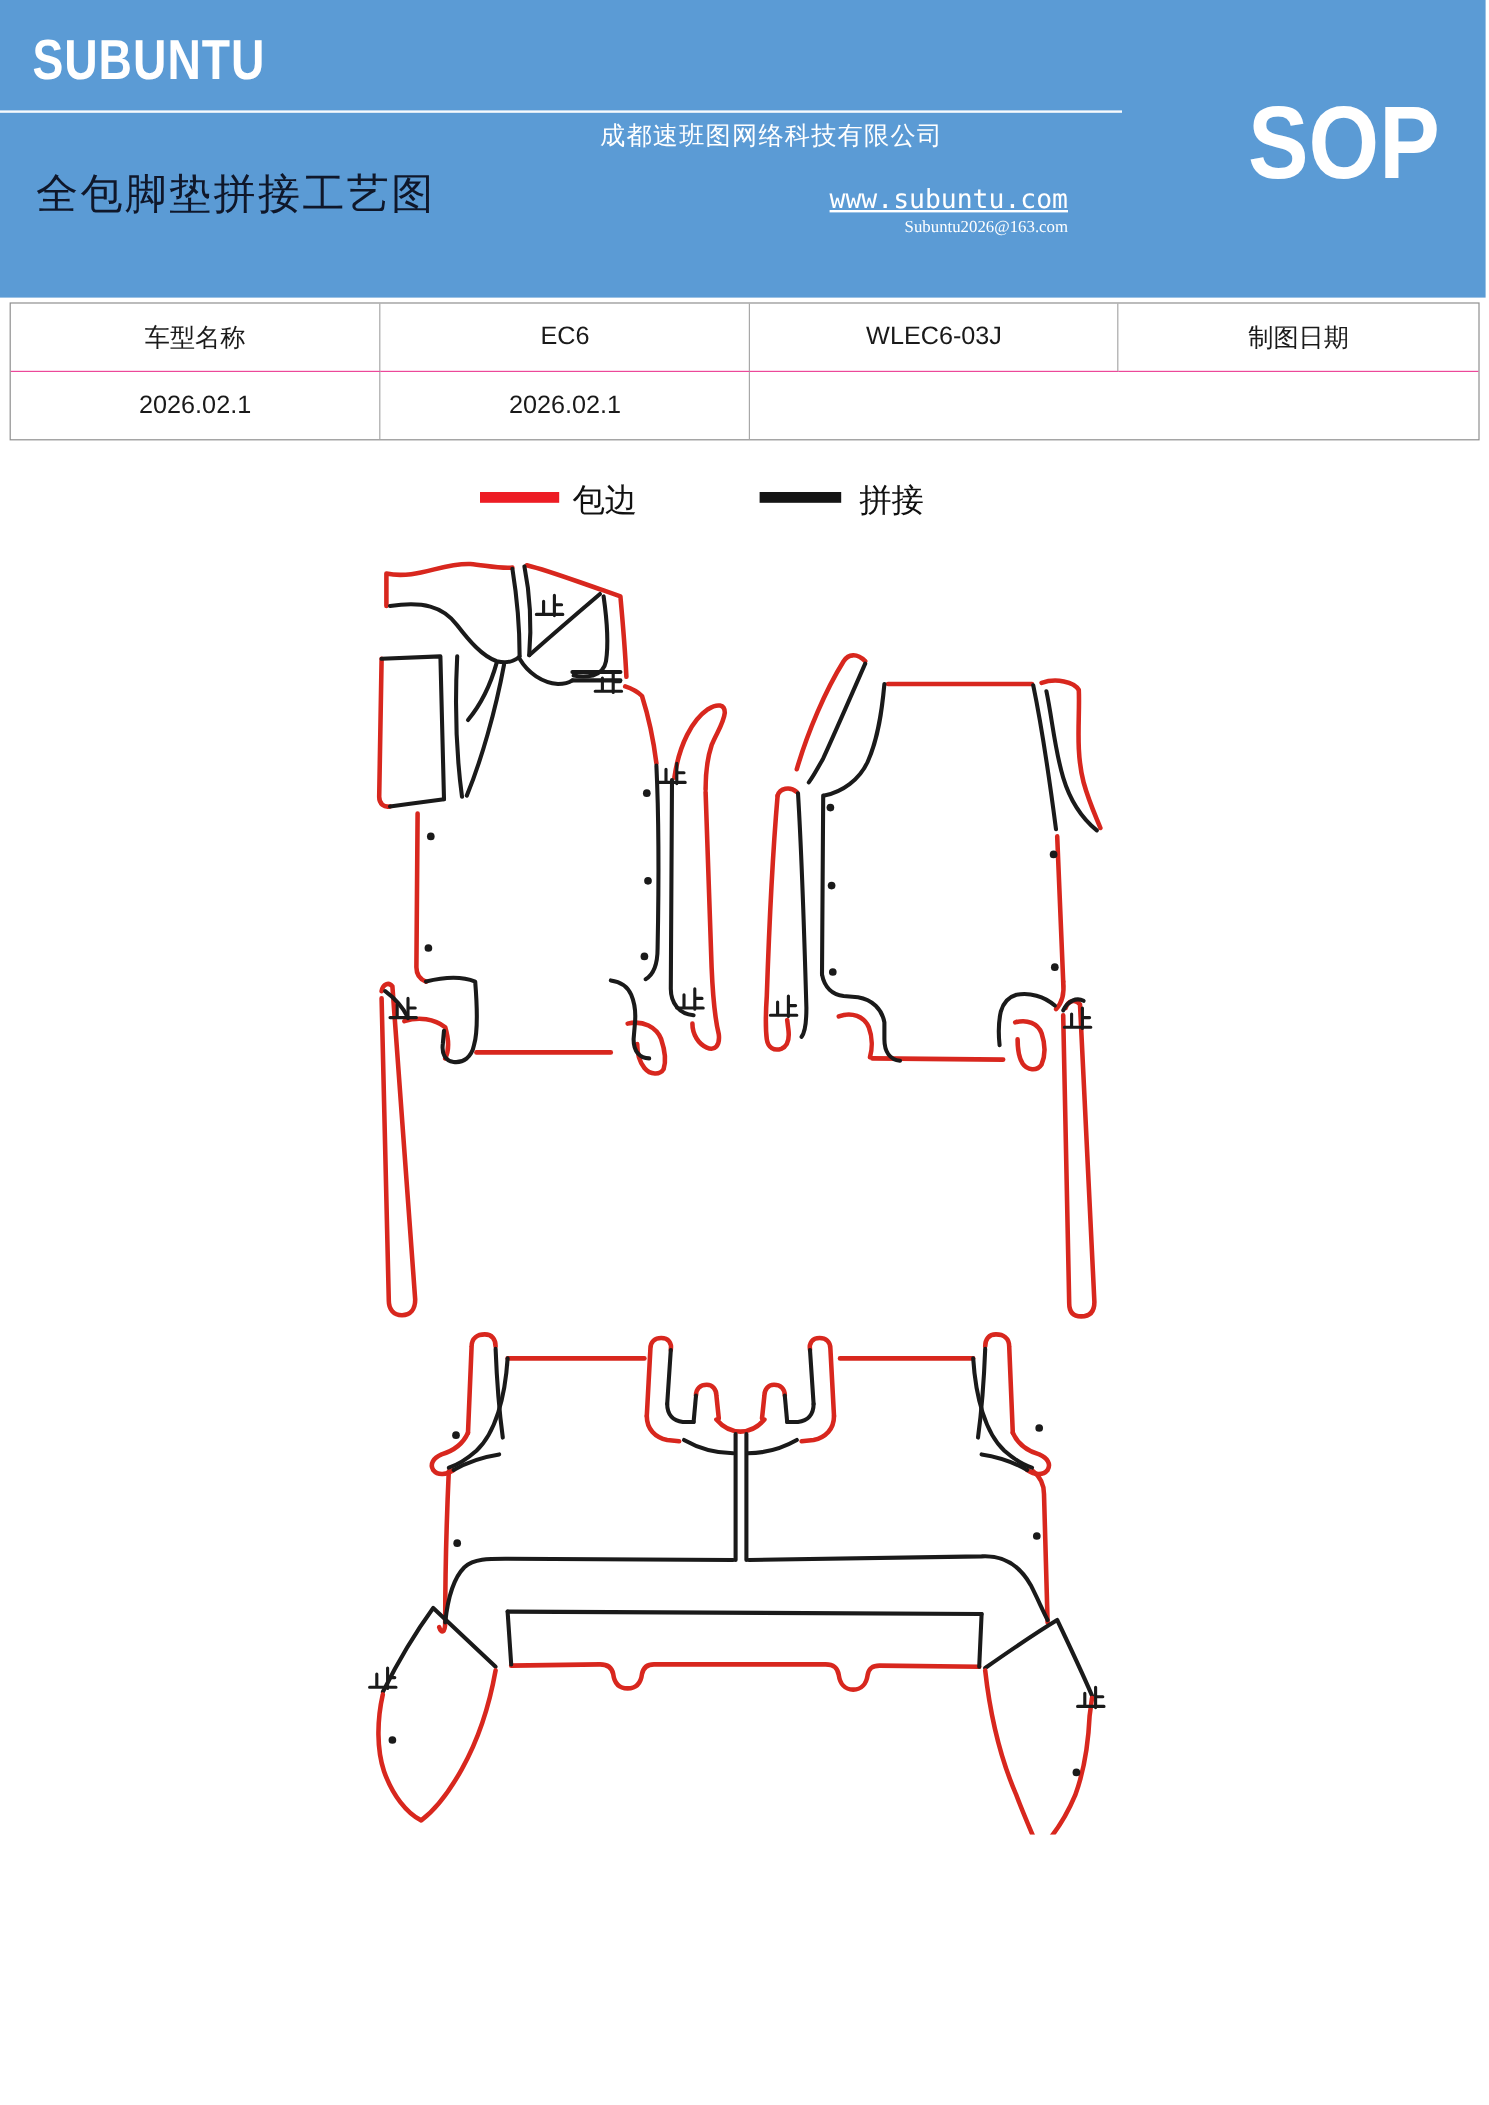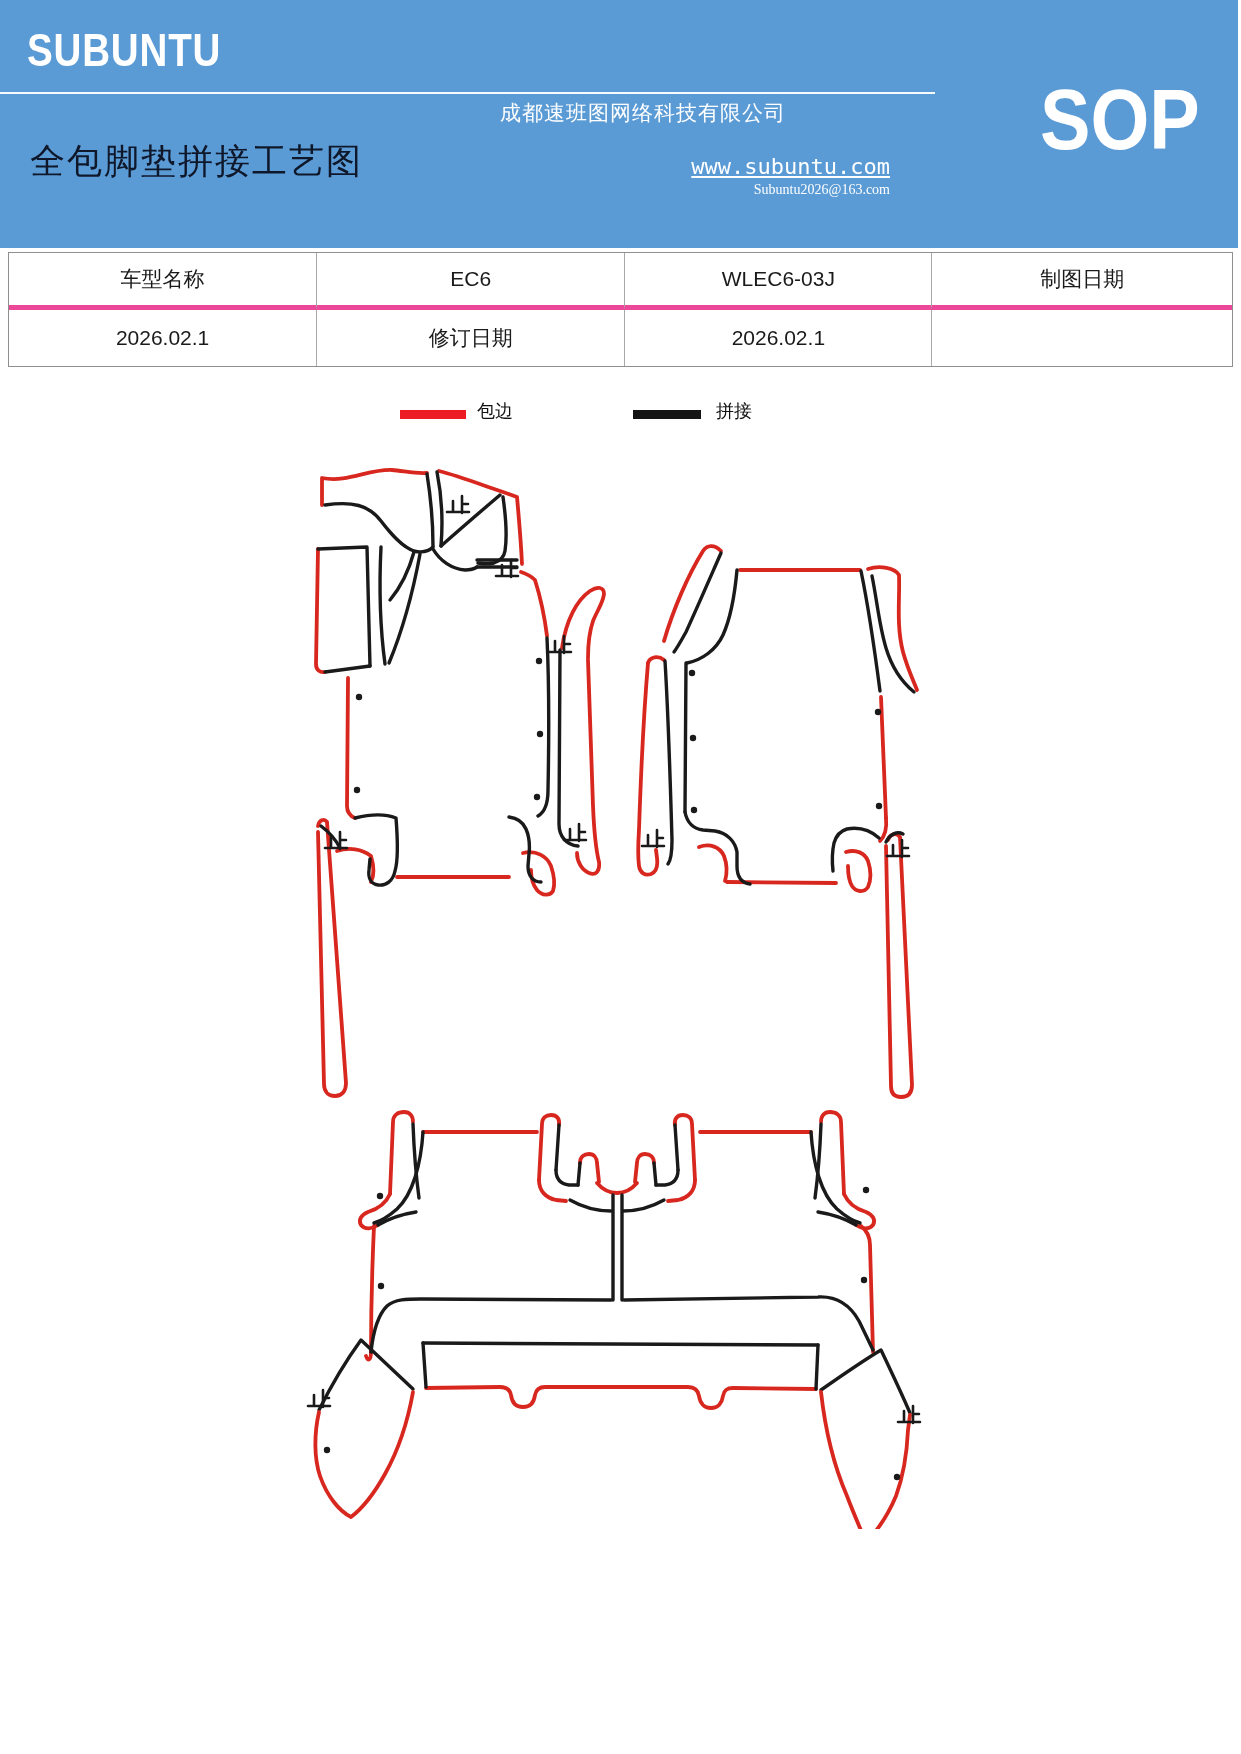--- a/index.html
+++ b/index.html
@@ -19,27 +19,27 @@
   .header-site{position:absolute;right:0;top:154px;font-size:22px;
                font-family:"DejaVu Sans Mono",monospace;text-decoration:underline;}
   .header-mail{position:absolute;right:0;top:182px;font-size:14px;
                font-family:Liberation Serif, serif;}
   .sop{left:1040px;top:70px;color:#ffffff;font-size:86px;font-weight:bold;
        transform:scaleX(.88);transform-origin:left top;letter-spacing:0px;}
   
   .info-table{left:8px;top:252px;width:1225px;height:115px;border:1px solid #8f8f8f;
               display:grid;grid-template-columns:25.2% 25.2% 25.1% 24.5%;
               grid-template-rows:1fr 1fr;box-sizing:border-box;background:#fff;}
-  .cell{border-right:1px solid #a8a8a8;border-bottom:5px solid #ec4899;
+  .cell{border-right:1px solid #a8a8a8;border-bottom:1px solid #ec4899;
         display:flex;align-items:center;justify-content:center;font-size:21px;color:#1a1a1a;}
   .cell:nth-child(4n){border-right:none;}
   .cell:nth-child(n+5){border-bottom:none;}
   
   .legend-swatch{height:9px;}
-  .legend-label{font-size:18px;color:#111;font-family:"Liberation Serif",serif;text-align:right;}
+  .legend-label{font-size:27px;color:#111;font-family:"Liberation Serif",serif;text-align:right;}
   
   .footer{left:0;top:1603px;width:1241px;height:151px;background:#5b9bd5;}
   svg{display:block;}
   .diagram{left:0;top:0;pointer-events:none;}
 </style>
 </head>
 <body>
 
 <div class="page">
 
@@ -54,21 +54,20 @@
     </div>
     <div class="abs sop">SOP</div>
   </div>
 
   <div class="abs info-table">
     <div class="cell">车型名称</div>
     <div class="cell">EC6</div>
     <div class="cell">WLEC6-03J</div>
     <div class="cell">制图日期</div>
     <div class="cell">2026.02.1</div>
-    <div class="cell">修订日期</div>
     <div class="cell">2026.02.1</div>
   </div>
 
   <div class="abs legend-swatch" style="left: 400px; top: 410px; width: 66px; background: rgb(237, 28, 36);"></div>
   <div class="abs legend-label" style="left:477px;top:399px;">包边</div>
   <div class="abs legend-swatch" style="left: 633px; top: 410px; width: 68px; background: rgb(20, 20, 20);"></div>
   <div class="abs legend-label" style="left:716px;top:399px;">拼接</div>
 
   <svg class="abs diagram" width="1241" height="1754" viewBox="0 0 1241 1754">
     <g fill="none" stroke-linecap="round" stroke-linejoin="round">

